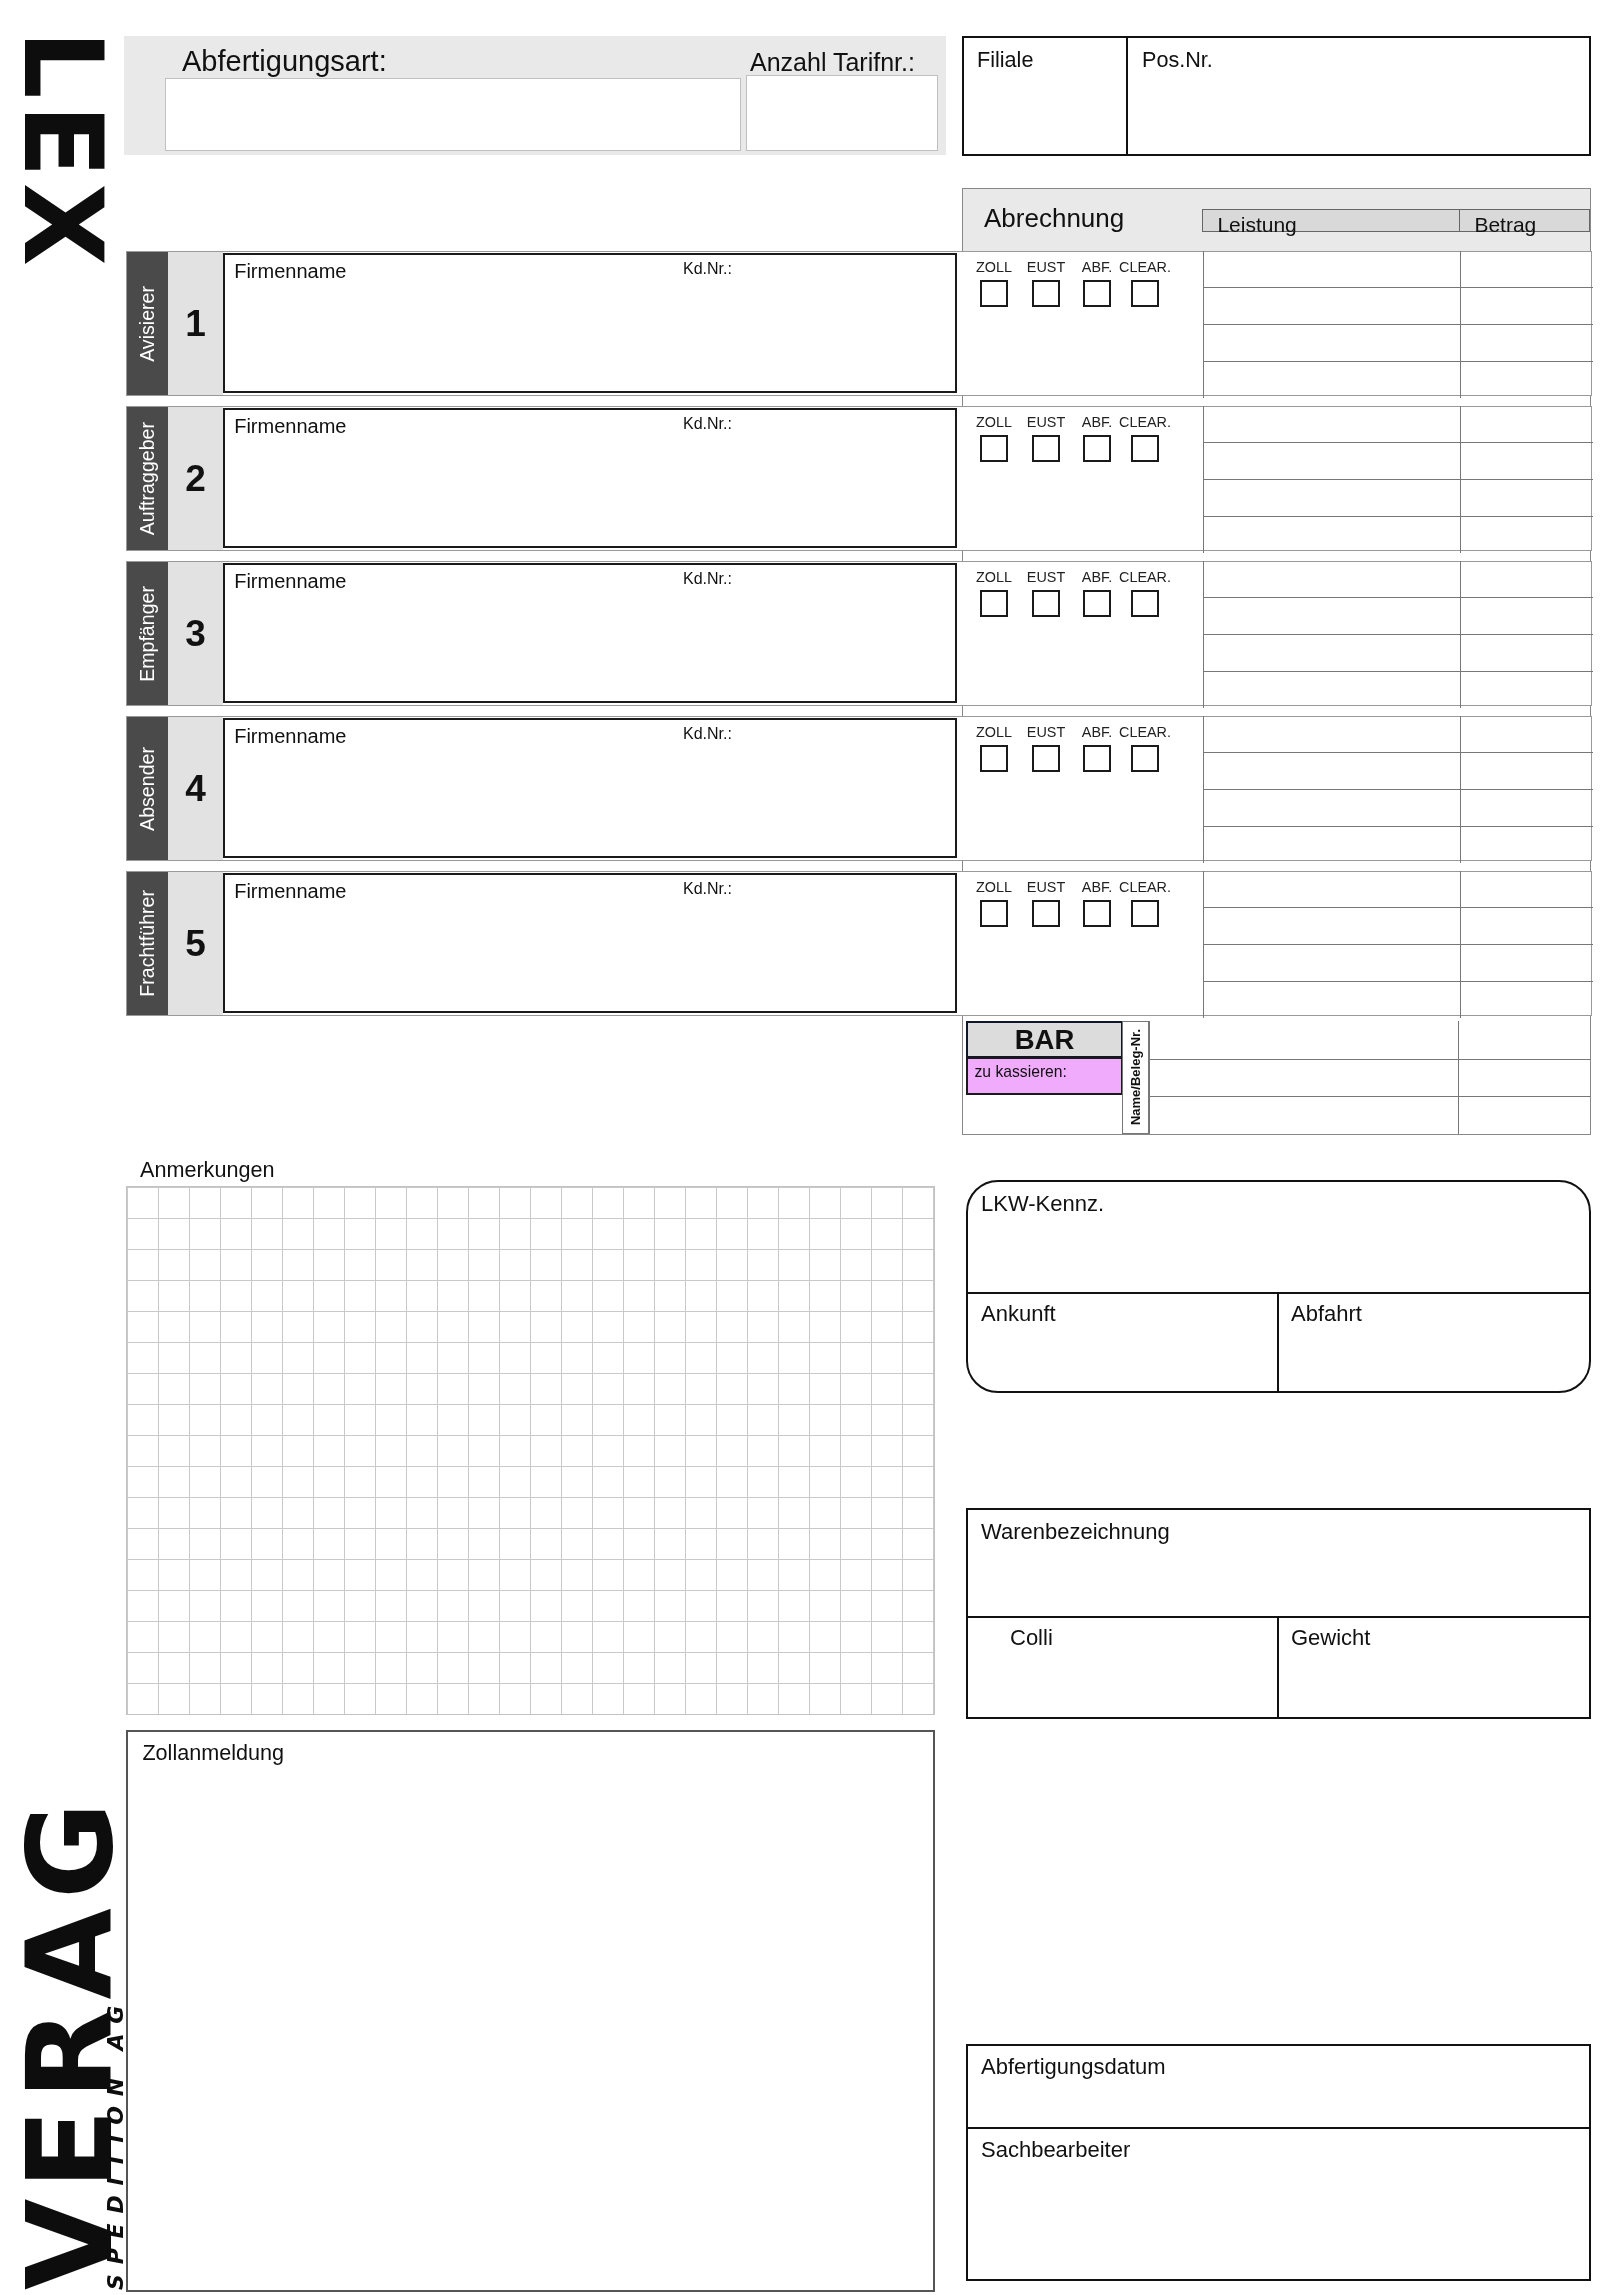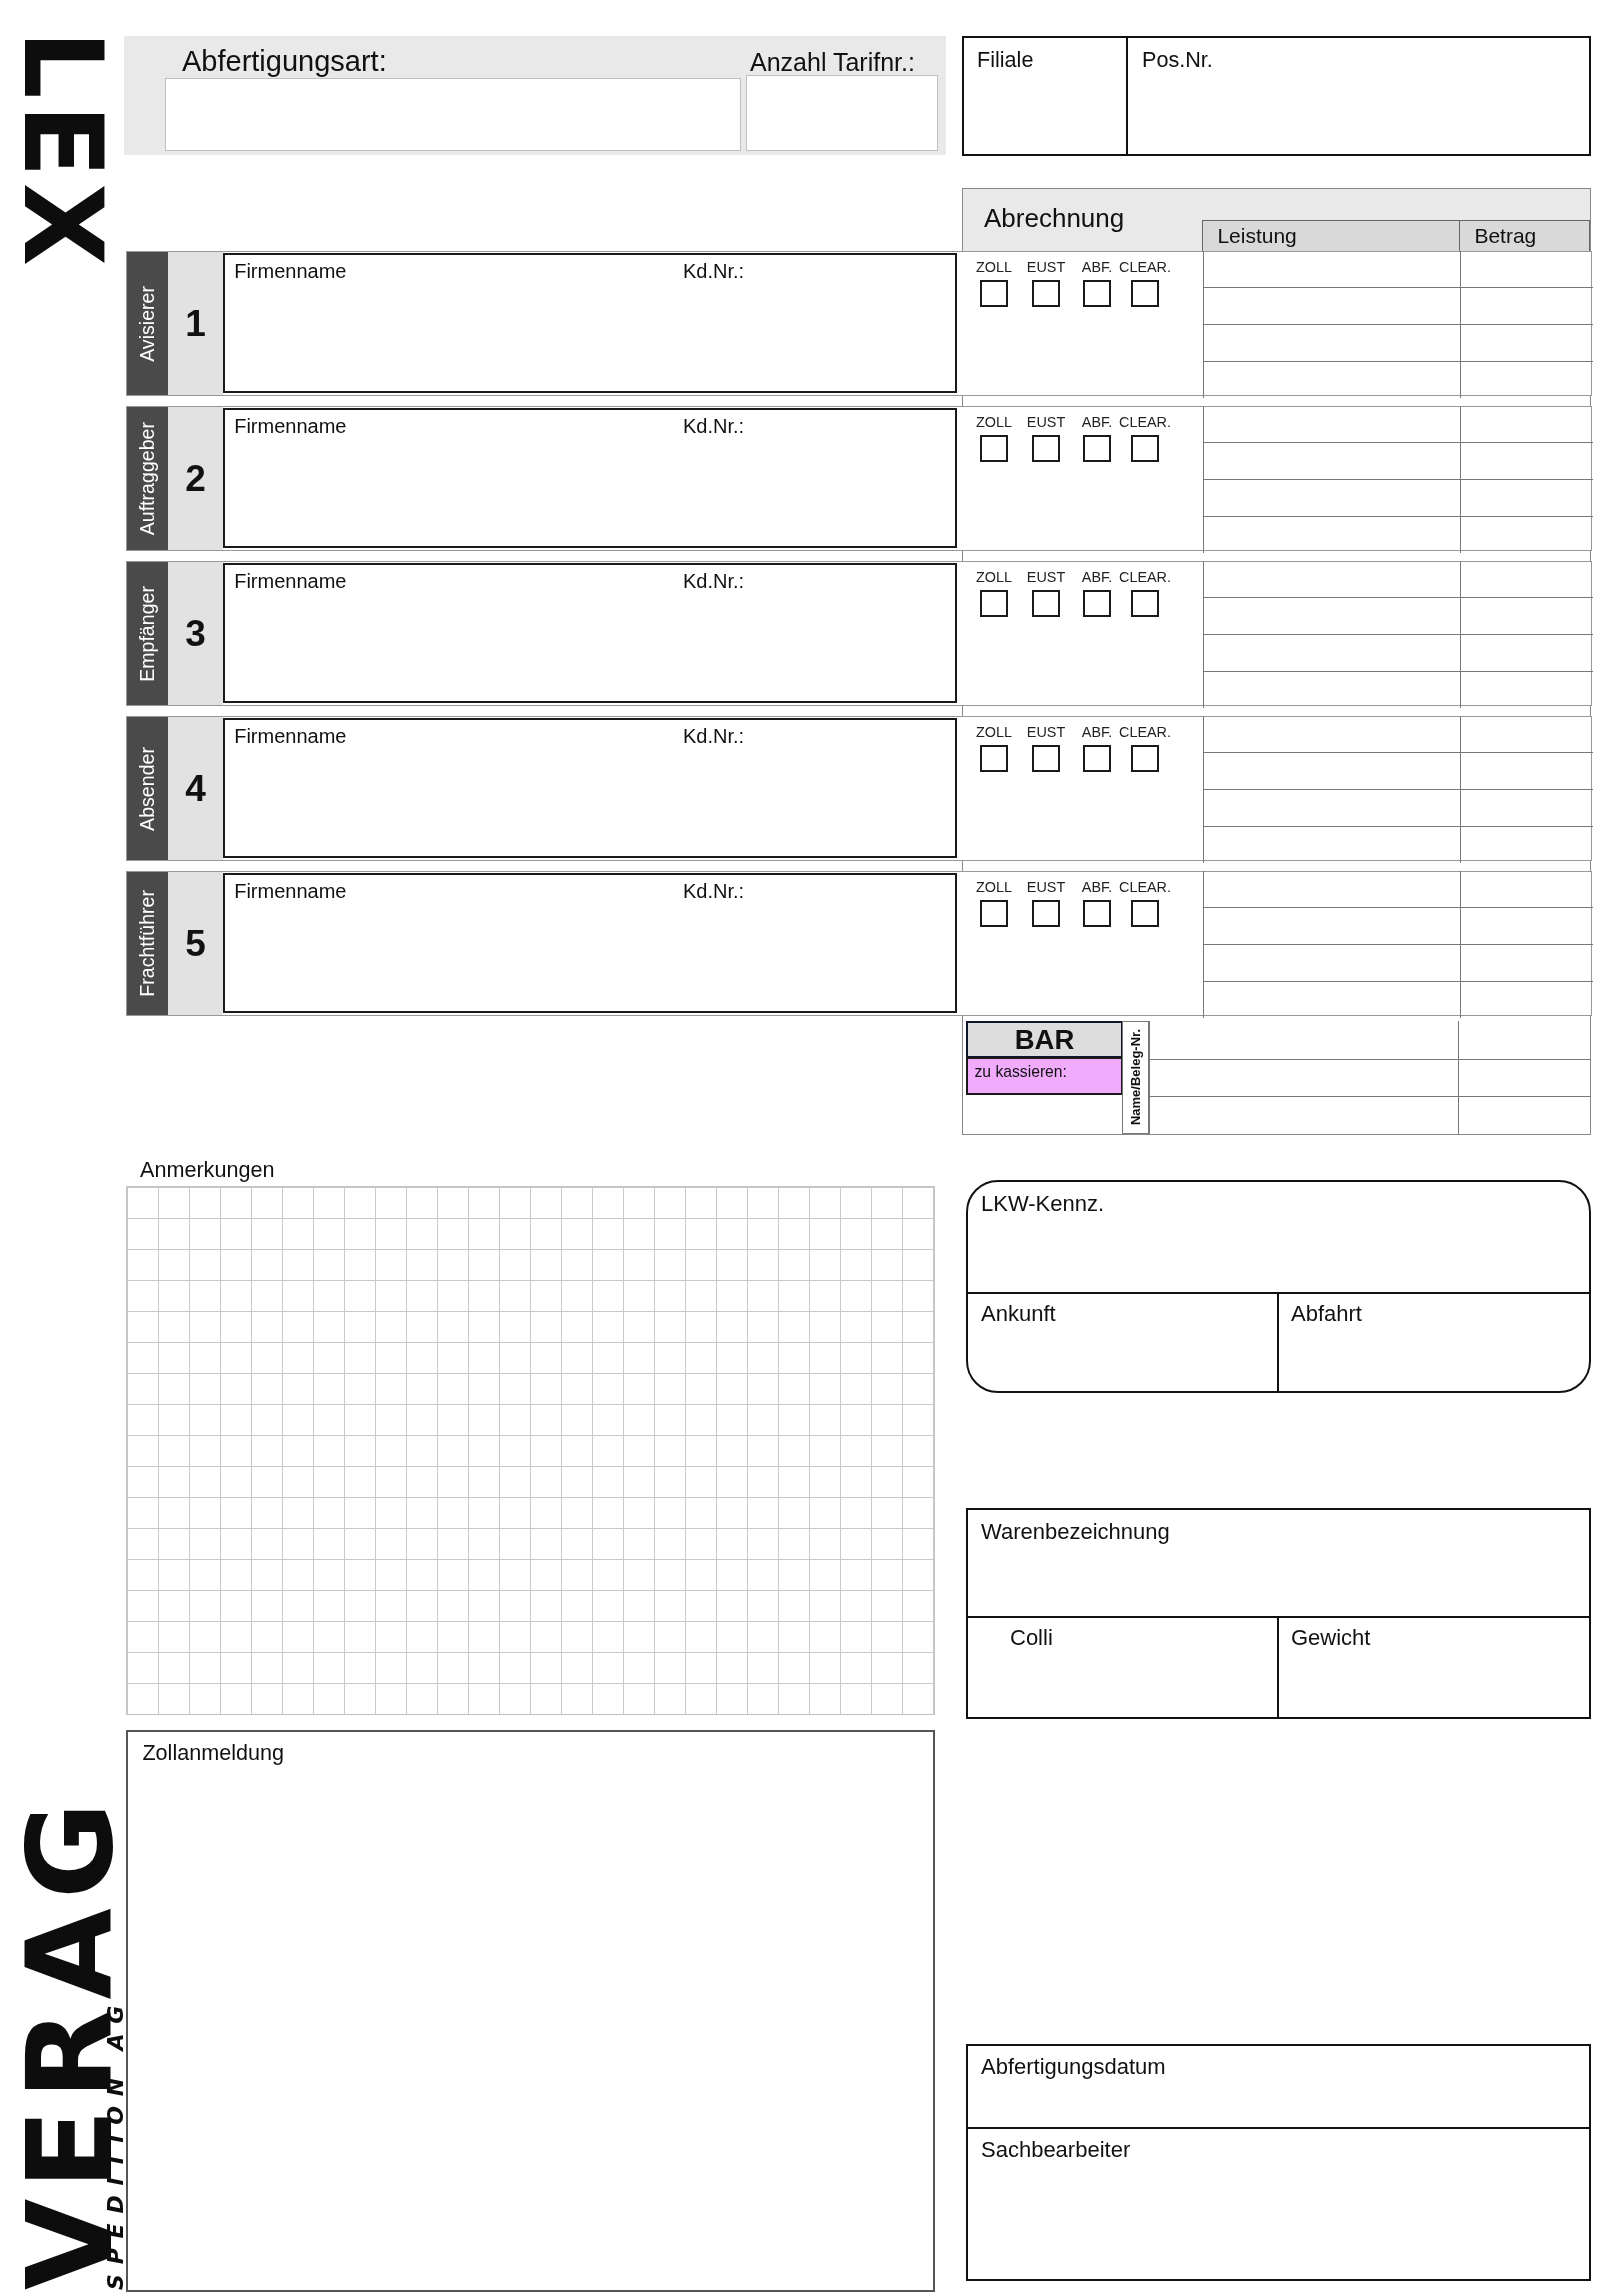--- a/index.html
+++ b/index.html
@@ -30,36 +30,36 @@
   .filiale-box{left:962px;top:36px;width:629px;height:120px;border:2px solid #111;background:#fff;}
   .filiale-divider{left:162px;top:0;width:2px;height:100%;background:#111;}
   .cell-label{font-size:21.6px;}
   .filiale-label{left:13px;top:9.2px;}
   .posnr-label{left:178px;top:9.2px;}
 
   
   .abrechnung-region{left:962px;top:188px;width:629px;height:947px;border:1.3px solid #888;background:#fff;}
   .abrechnung-head{left:0;top:0;width:100%;height:63px;background:#e9e9e9;}
   .abrechnung-title{left:21px;top:14.4px;font-size:26px;}
-  .col-head{top:31px;height:42px;background:#d9d9d9;border:1.3px solid #666;
+  .col-head{top:20px;height:23px;background:#d9d9d9;border:1.3px solid #666;
             font-size:21px;line-height:29px;padding-left:14.4px;}
   .col-head.leistung{left:239px;width:258px;}
   .col-head.betrag{left:496px;width:131px;}
 
   
   .party-block{left:126px;width:1466px;height:145px;border:1.3px solid #999;background:#fff;position:absolute;box-sizing:border-box;}
   .role-strip{left:0;top:0;width:41px;height:100%;background:#4a4a4a;color:#fff;
               display:flex;align-items:center;justify-content:center;}
   .role-strip span{writing-mode:vertical-rl;transform:rotate(180deg);font-size:19.6px;}
   .num-cell{left:41px;top:0;width:55px;height:100%;background:#e2e2e2;
             display:flex;align-items:center;justify-content:center;
             font-size:37px;font-weight:bold;}
   .firm-box{left:96px;top:1.3px;width:734px;height:140px;background:#fff;border:2px solid #1a1a1a;}
   .firm-label{left:9.2px;top:5.2px;font-size:20px;}
-  .kdnr-label{left:458px;top:5.2px;font-size:20px;}
+  .kdnr-label{left:458px;top:5.2px;font-size:16px;}
   .cb-col{top:6.5px;width:52px;text-align:center;position:absolute;}
   .cb-label{font-size:14.4px;color:#222;}
   .checkbox{width:27.5px;height:27.5px;border:2px solid #1a1a1a;background:#fff;margin:5.2px auto 0;box-sizing:border-box;}
   .acct-grid{left:1076px;top:-1.3px;width:390px;height:147px;display:grid;
              grid-template-columns:257px 1fr;grid-auto-rows:1fr;position:absolute;box-sizing:border-box;}
   .acct-grid .cell{border-left:1.3px solid #777;}
   .acct-grid .cell:nth-child(n+3){border-top:1.3px solid #777;}
 
   
   .bar-box{left:966px;top:1021px;width:157px;height:37px;background:#dcdcdc;border:2px solid #0f172a;

